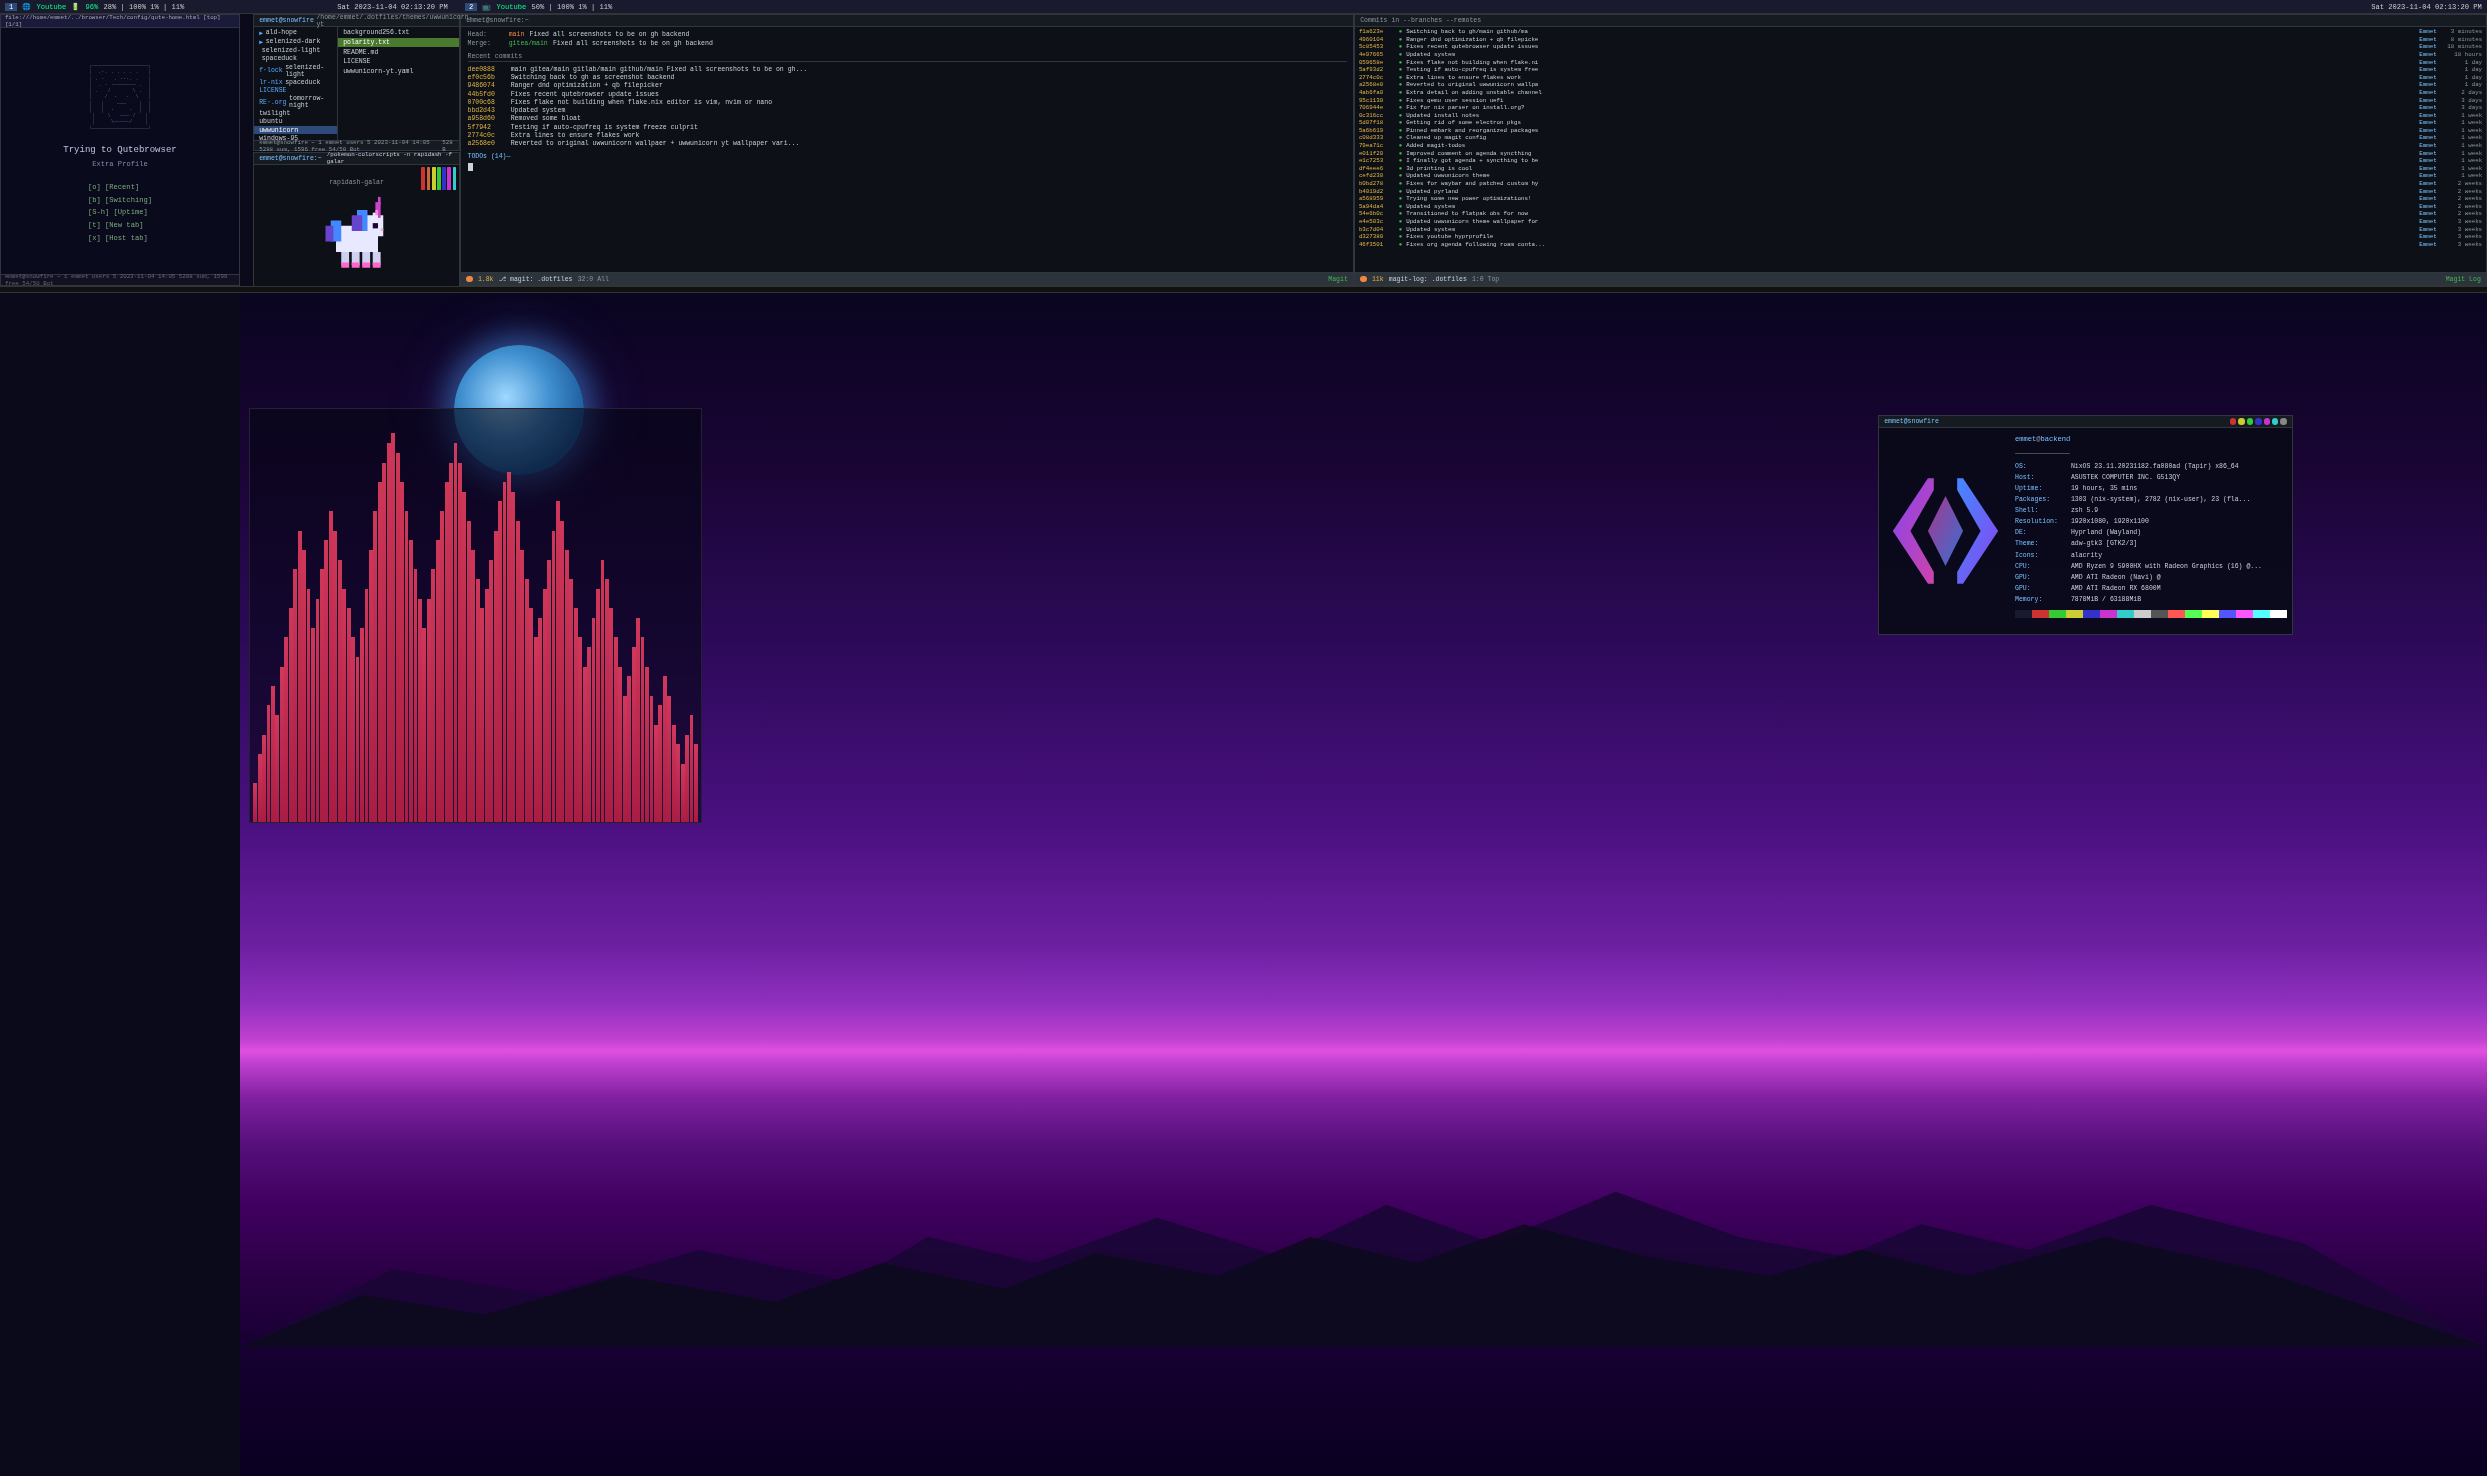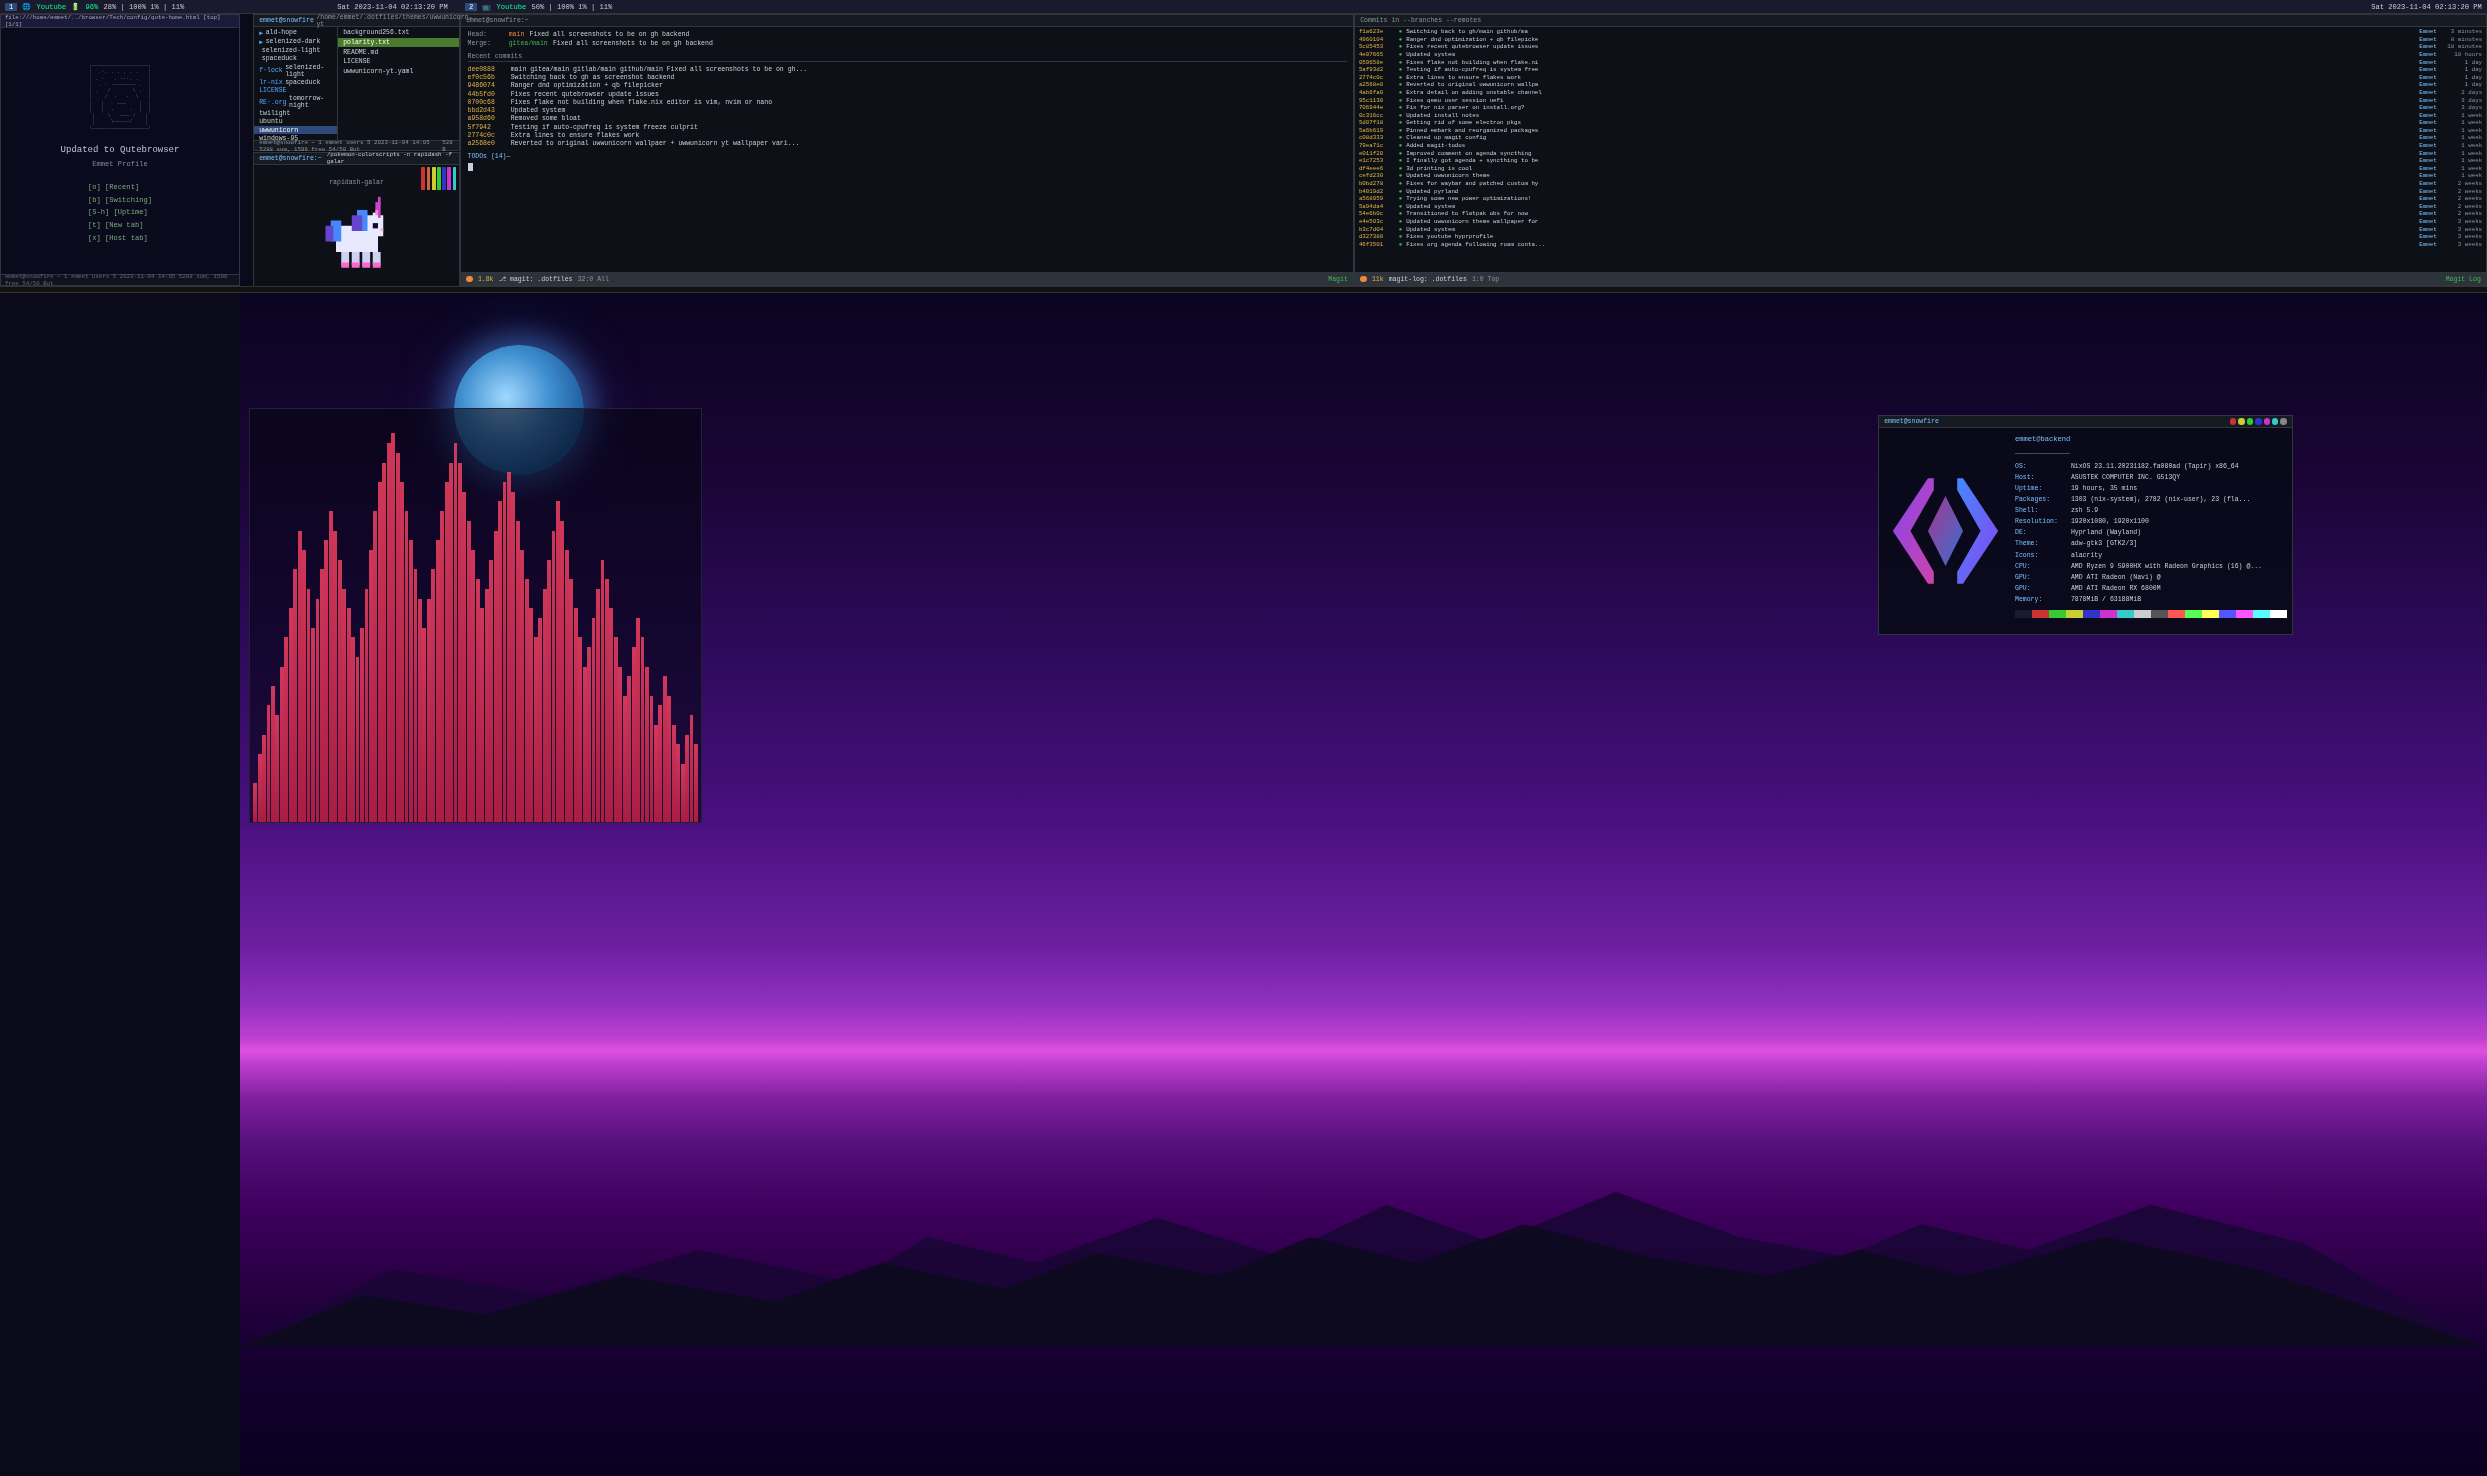--- a/index.html
+++ b/index.html
@@ -204,22 +204,22 @@
 │  .·. . . . . .   │
 │ . ·   . ···. .   │
 │  . · ·─────── .  │
 │ .   /       \ .  │
 │    /  ·   ·  \   │
 │   │    ───    │  │
 │   │  ·     ·  │  │
 │    \   ─── /   │
 │     \─────/    │
 └──────────────────┘</div>
-    <div class="browser-title">Updated to Qutebrowser</div>
-    <div class="browser-subtitle">Emmet Profile</div>
+    <div class="browser-title">Trying to Qutebrowser</div>
+    <div class="browser-subtitle">Extra Profile</div>
     <div>
       <div class="browser-nav-item">[o] [Recent]</div>
       <div class="browser-nav-item">[b] [Switching]</div>
       <div class="browser-nav-item">[S-h] [Uptime]</div>
       <div class="browser-nav-item">[t] [New tab]</div>
       <div class="browser-nav-item">[x] [Host tab]</div>
     </div>
   </div>
   <div class="browser-status-bar">
     <span class="browser-status-text">emmet@snowfire ~ 1 emmet users 5 2023-11-04 14:05 5288 sum, 1596 free 54/50 Bot</span>

